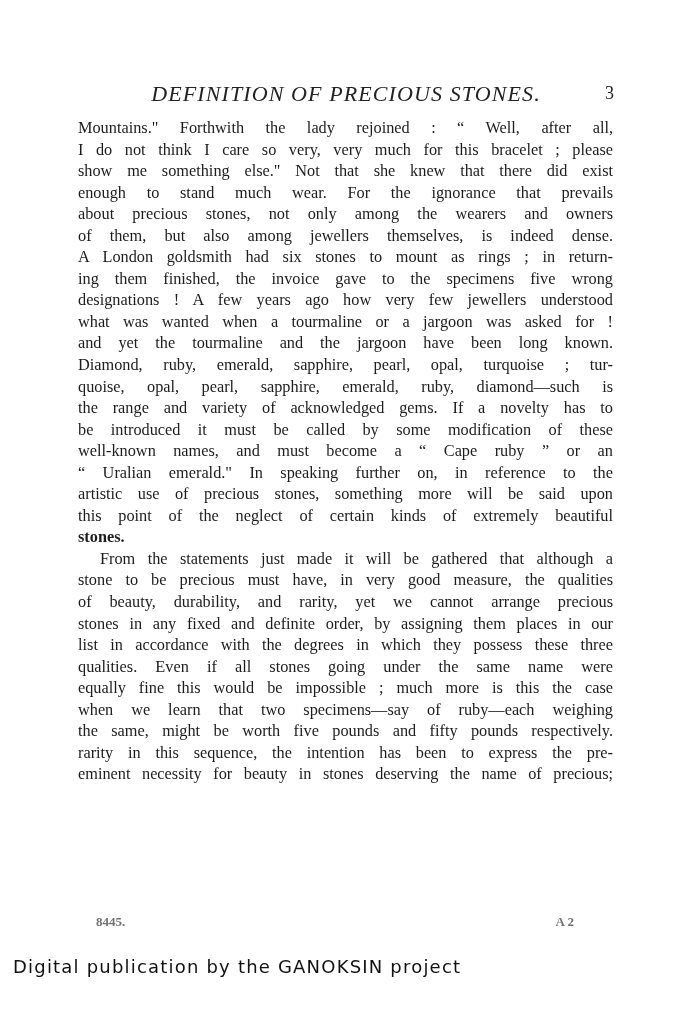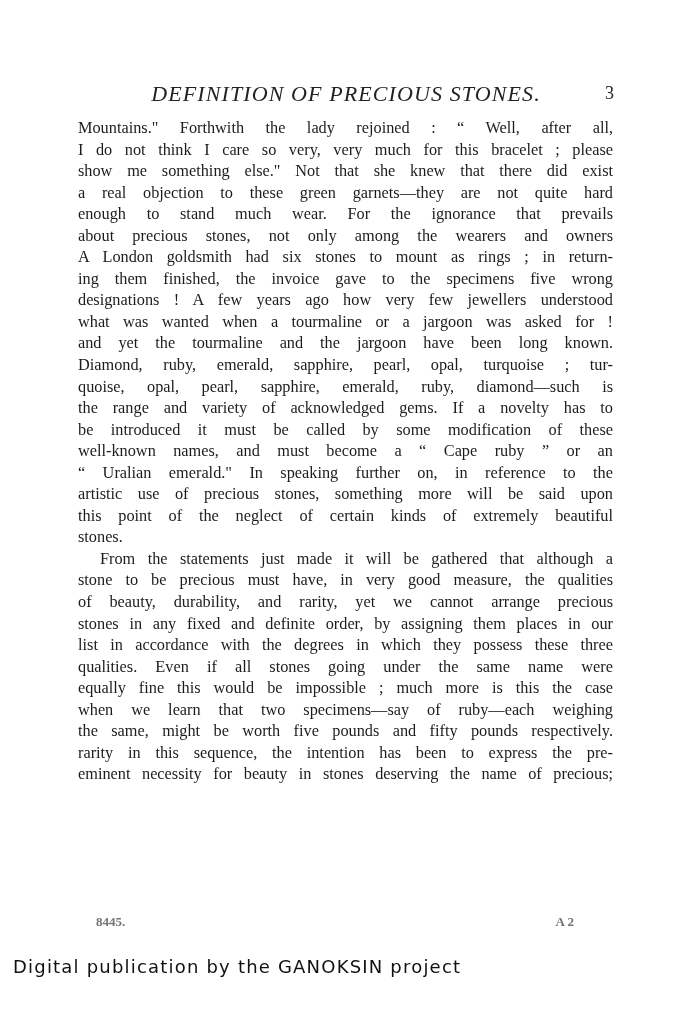--- a/index.html
+++ b/index.html
@@ -50,20 +50,21 @@
       height: 21.55px;
       line-height: 21.55px;
       font-size: 16.3px;
       white-space: nowrap;
       text-align: justify;
       text-align-last: justify;
       color: #1c1c1c;
     }
     .line.last {
       text-align-last: left;
+      font-weight: bold;
     }
     .line.indent {
       padding-left: 22px;
     }
     .footer-row {
       position: absolute;
       top: 914px;
       left: 96px;
       width: 478px;
       height: 20px;
@@ -88,23 +89,23 @@
 
 <div class="running-head">
   <span class="running-title">DEFINITION OF PRECIOUS STONES.</span>
   <span class="page-number">3</span>
 </div>
 
 <div class="text-block">
   <div class="line">Mountains."  Forthwith the lady rejoined : “ Well, after all,</div>
   <div class="line">I do not think I care so very, very much for this bracelet ; please</div>
   <div class="line">show me something else."  Not that she knew that there did exist</div>
-  <div class="line">a real objection to these green garnets—they are not quite hard</div>
   <div class="line">enough to stand much wear.  For the ignorance that prevails</div>
   <div class="line">about precious stones, not only among the wearers and owners</div>
+  <div class="line">of them, but also among jewellers themselves, is indeed dense.</div>
   <div class="line">A London goldsmith had six stones to mount as rings ;  in return-</div>
   <div class="line">ing them finished, the invoice gave to the specimens five wrong</div>
   <div class="line">designations !  A few years ago how very few jewellers understood</div>
   <div class="line">what was wanted when a tourmaline or  a jargoon was asked for !</div>
   <div class="line">and yet the tourmaline and the jargoon have been long known.</div>
   <div class="line">Diamond, ruby, emerald, sapphire, pearl, opal, turquoise ; tur-</div>
   <div class="line">quoise, opal, pearl, sapphire, emerald, ruby, diamond—such is</div>
   <div class="line">the range and variety of acknowledged gems.  If a novelty has to</div>
   <div class="line">be introduced it must be called by some modification of these</div>
   <div class="line">well-known names, and must become a “ Cape ruby ”  or an</div>

